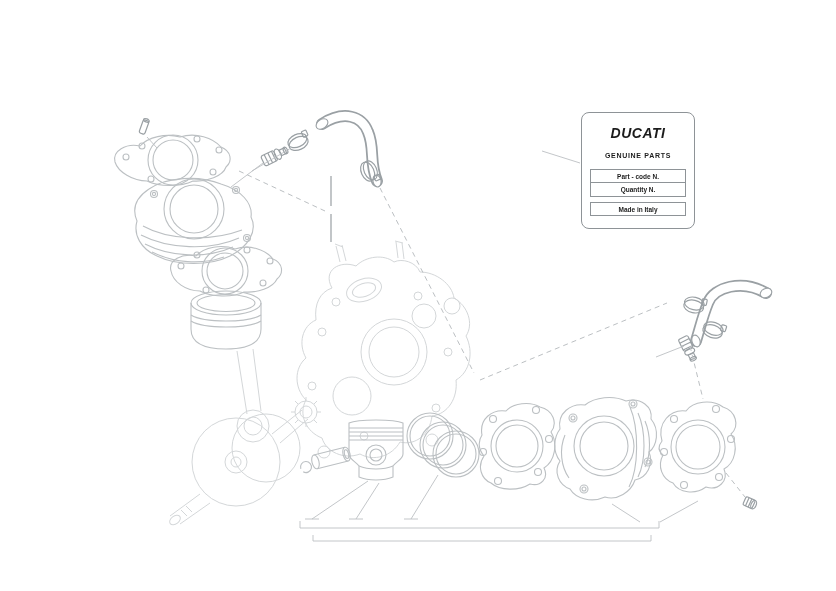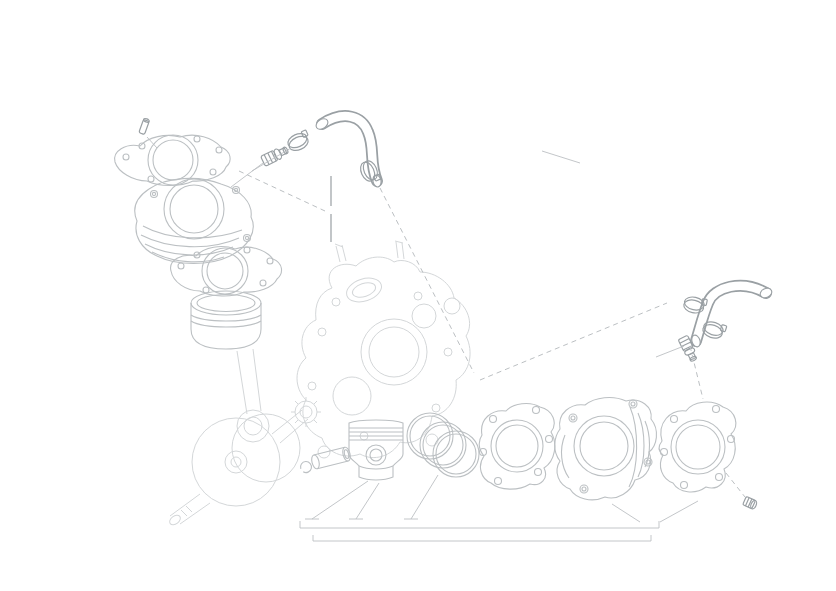--- a/index.html
+++ b/index.html
@@ -282,14 +282,23 @@
 
     <line x1="542" y1="151" x2="580" y2="163" class="thin"></line>
 
     <g class="thin">
       <path d="M305,519 L319,519 M349,519 L363,519 M404,519 L418,519"></path>
       <path d="M300,528 L659,528 M300,528 L300,521 M659,528 L659,521"></path>
       <path d="M313,541 L651,541 M313,541 L313,535 M651,541 L651,535"></path>
     </g>
   </svg>
 
+  <div class="label-box">
+    <div class="brand">DUCATI</div>
+    <div class="subtitle">GENUINE PARTS</div>
+    <div class="cells">
+      <div class="cell">Part - code N.</div>
+      <div class="cell">Quantity N.</div>
+      <div class="cell gap">Made in Italy</div>
+    </div>
+  </div>
 
 </div>
 
 </body></html>

